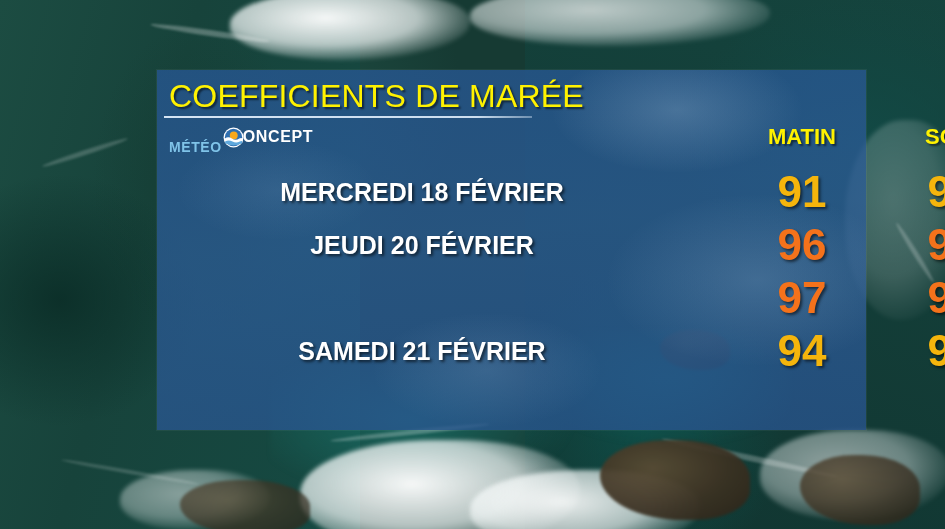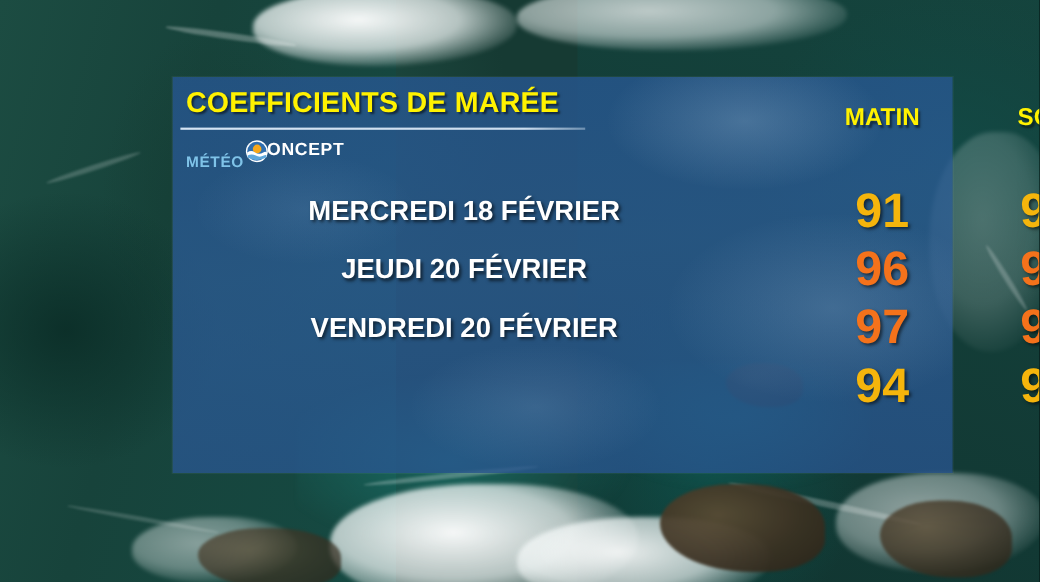--- a/index.html
+++ b/index.html
@@ -87,22 +87,22 @@
       radial-gradient(ellipse 210px 120px at 600px 210px, rgba(190,220,242,.18) 0%, rgba(190,220,242,0) 72%),
       radial-gradient(ellipse 160px 80px at 330px 300px, rgba(180,212,238,.14) 0%, rgba(180,212,238,0) 72%),
       radial-gradient(ellipse 140px 70px at 120px 120px, rgba(170,205,235,.10) 0%, rgba(170,205,235,0) 72%);
     pointer-events: none;
   }
 
   #title {
     position: absolute;
     left: 12px;
     top: 8px;
-    font-size: 26px;
-    font-weight: bold;
+    font-size: 32px;
+    font-weight: normal;
     color: #fff200;
     letter-spacing: .2px;
     text-shadow: 2px 2px 2px rgba(0,0,0,.55);
     white-space: nowrap;
   }
   #divider {
     position: absolute;
     left: 7px;
     top: 46px;
     width: 368px;
@@ -135,21 +135,21 @@
   .logo-concept {
     font-size: 16px;
     font-weight: bold;
     color: #ffffff;
     letter-spacing: .6px;
   }
 
   
   .col-head {
     position: absolute;
-    top: 24px;
+    top: 54px;
     font-size: 22px;
     font-weight: bold;
     color: #fff200;
     text-shadow: 2px 2px 2px rgba(0,0,0,.5);
     text-align: center;
     white-space: nowrap;
   }
   #head-matin { left: 560px; width: 170px; }
   #head-soir  { left: 710px; width: 170px; }
 
@@ -243,24 +243,24 @@
       <div class="row-val val-soir" style="color:#f5b50c;">94</div>
     </div>
 
     <div class="row" style="top:155px;">
       <div class="row-label">JEUDI 20 FÉVRIER</div>
       <div class="row-val val-matin" style="color:#f4721b;">96</div>
       <div class="row-val val-soir" style="color:#f4721b;">97</div>
     </div>
 
     <div class="row" style="top:208px;">
-      <div class="row-label">VENDREDI 20 FÉVRIER</div>
       <div class="row-val val-matin" style="color:#f4721b;">97</div>
       <div class="row-val val-soir" style="color:#f4721b;">96</div>
     </div>
 
     <div class="row" style="top:261px;">
+      <div class="row-label">SAMEDI 21 FÉVRIER</div>
       <div class="row-val val-matin" style="color:#f5b50c;">94</div>
       <div class="row-val val-soir" style="color:#f5b50c;">91</div>
     </div>
   </div>
 
 </div>
 
 </body></html>

